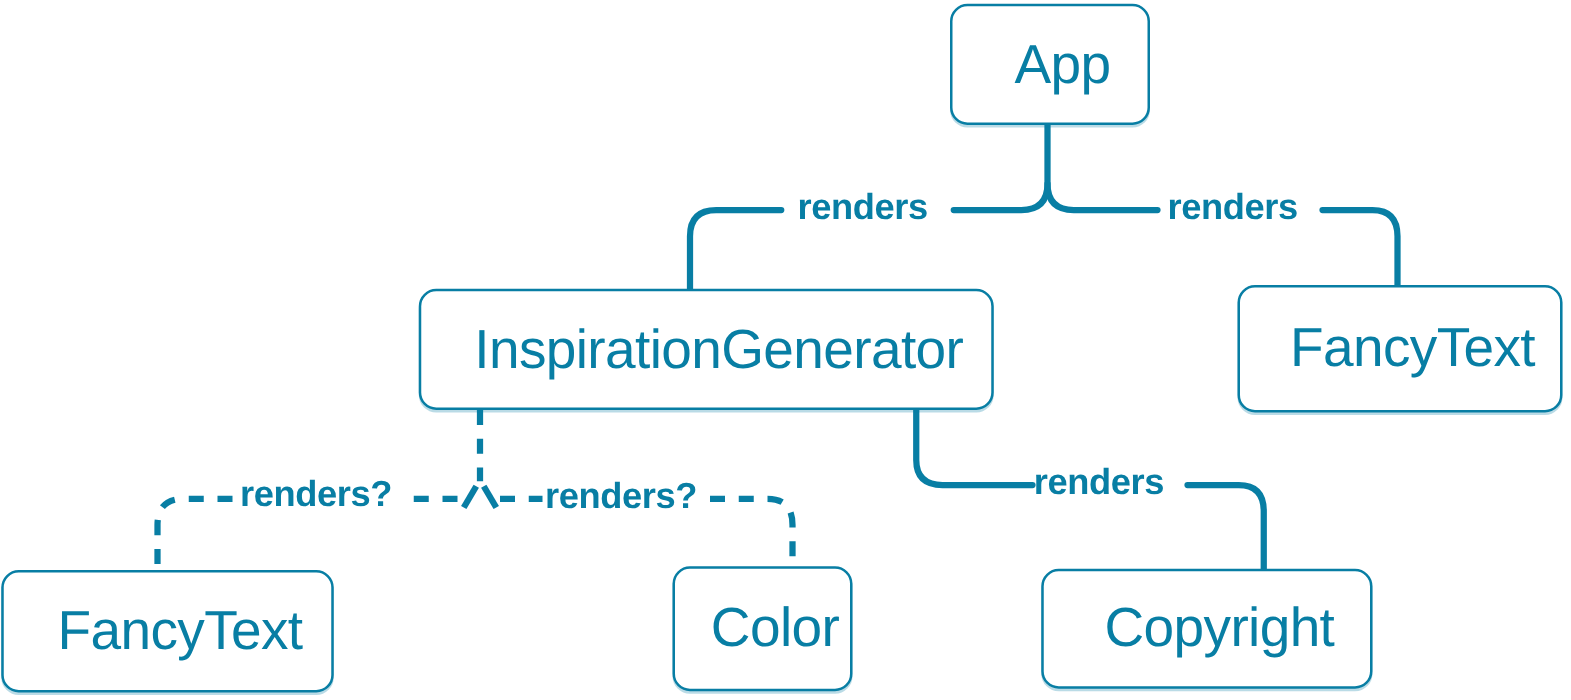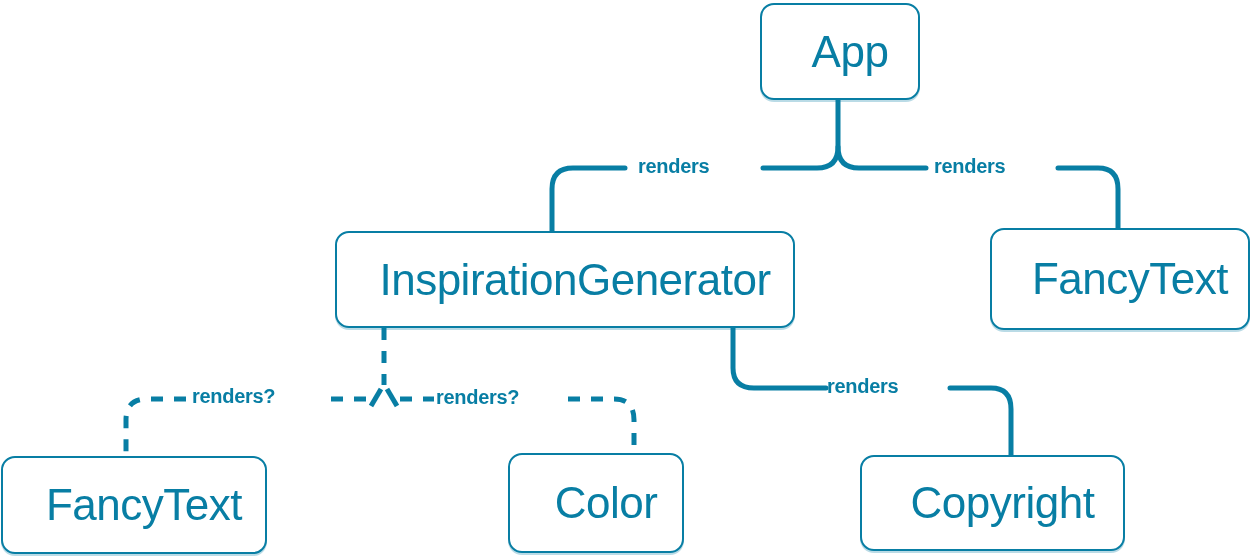--- a/index.html
+++ b/index.html
@@ -42,21 +42,21 @@
   .node-label {
     color: var(--accent);
     font-size: 44px;
     font-weight: 500;
     letter-spacing: -0.5px;
     white-space: nowrap;
   }
   .edge-label {
     position:absolute;
     color: var(--accent);
-    font-size: 20px;
+    font-size: 29px;
     font-weight: 700;
     line-height: 30px;
     white-space: nowrap;
     letter-spacing: -0.3px;
   }
 </style>
 </head>
 <body>
 
 <div class="canvas">
@@ -101,21 +101,21 @@
   </div>
 
   <div class="node" style="left:990px; top:228px; width:260px; height:102px;">
     <span class="node-label">FancyText</span>
   </div>
 
   <div class="node" style="left:1px; top:456px; width:266px; height:98px;">
     <span class="node-label">FancyText</span>
   </div>
 
-  <div class="node" style="left:508px; top:453px; width:176px; height:100px;">
+  <div class="node" style="left:538px; top:453px; width:144px; height:100px;">
     <span class="node-label">Color</span>
   </div>
 
-  <div class="node" style="left:860px; top:455px; width:265px; height:96px;">
+  <div class="node" style="left:833px; top:455px; width:265px; height:96px;">
     <span class="node-label">Copyright</span>
   </div>
 
 </div>
 
 </body></html>

